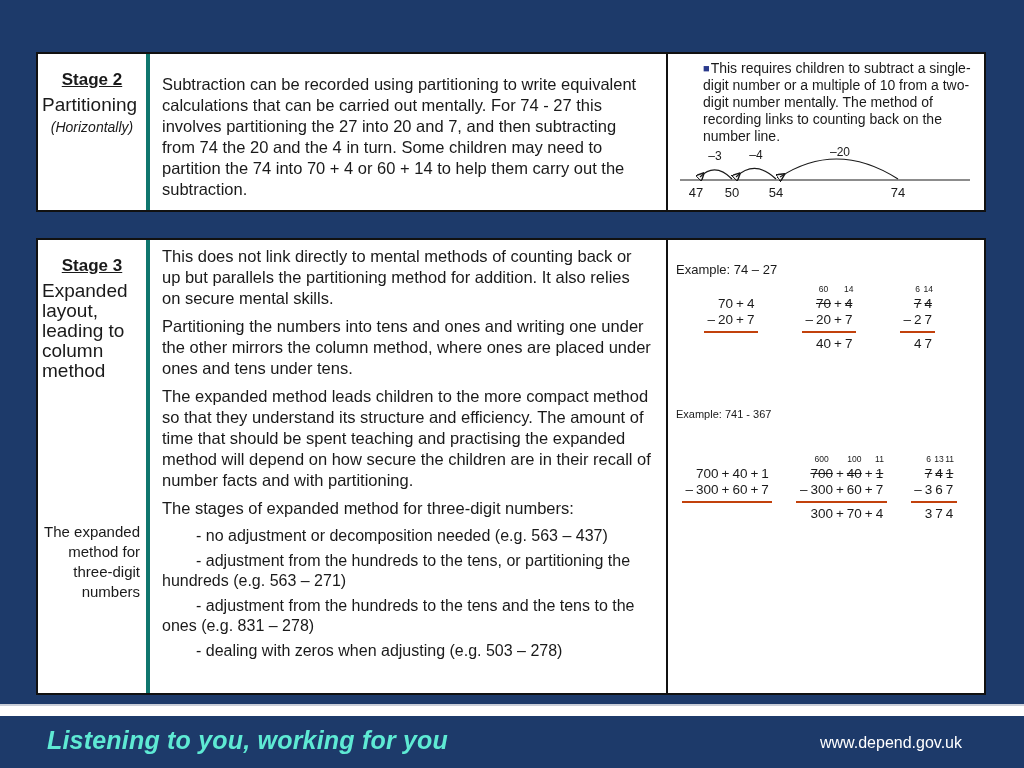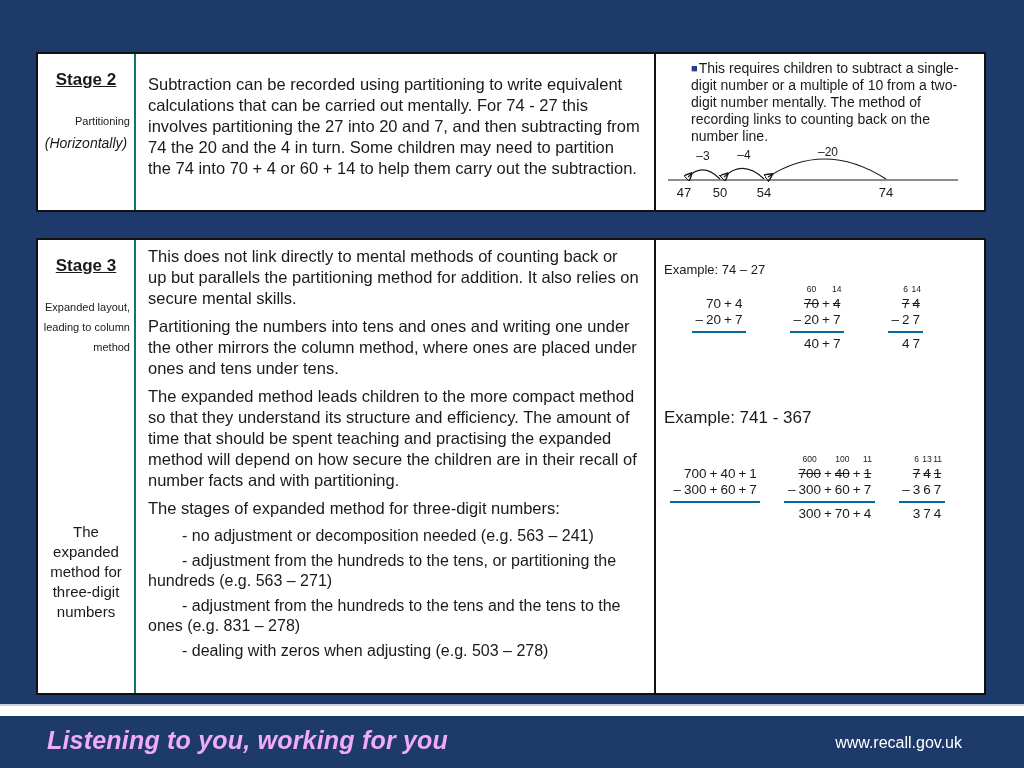--- a/index.html
+++ b/index.html
@@ -4,66 +4,66 @@
 <style>
   html,body{margin:0;padding:0;}
   body{width:1024px;height:768px;position:relative;overflow:hidden;
        background:#1d3a6a;font-family:"Liberation Sans",sans-serif;color:#1a1a1a;}
   
   .tbl{position:absolute;left:36px;width:950px;background:#ffffff;
        border:2px solid #111;display:flex;box-sizing:border-box;}
   .t1{top:52px;height:160px;}
   .t2{top:238px;height:457px;}
   .cell{box-sizing:border-box;position:relative;overflow:hidden;}
-  .c1{width:96px;}
-  .c2{width:520px;border-left:2px solid #0f766e;}
+  .c1{width:108px;}
+  .c2{width:520px;border-left:4px solid #0f766e;}
   .c3{flex:1;border-left:2px solid #111;padding-left:27px;}
   
   .stage-head{margin-top:16px;text-align:center;font-size:17px;font-weight:bold;
               text-decoration:underline;}
-  .stage-sub{margin-top:21px;text-align:right;font-size:11px;line-height:20px;padding:0 4px;}
+  .stage-sub{margin-top:5px;text-align:left;font-size:19px;line-height:20px;padding:0 4px;}
   .stage-note{margin-top:4px;text-align:center;font-size:14px;font-style:italic;}
-  .stage-extra{position:absolute;top:282px;left:0;right:0;text-align:center;
+  .stage-extra{position:absolute;top:282px;left:0;right:0;text-align:right;
                font-size:15px;line-height:20px;padding:0 6px;}
   
   .bodytext{padding:20px 14px 0 12px;font-size:16.5px;line-height:21px;}
   .t2 .bodytext{padding-top:6px;}
   .t2 .bodytext p{margin:0 0 7px 0;}
   .stages-header{margin-top:22px;}
   .stage-item{text-indent:34px;font-size:16px;line-height:20px;margin-bottom:5px;}
   
   .note{padding:6px 8px 0 8px;font-size:14px;line-height:17px;}
   .bullet{color:#2a3a8c;font-size:11px;margin-right:1px;vertical-align:1px;}
   
   .numline{position:absolute;left:8px;bottom:2px;}
   .numline text{font-size:13px;fill:#1a1a1a;}
   .numline .jump{font-size:12px;}
   .numline path,.numline line{stroke:#1a1a1a;fill:none;stroke-width:1.2;}
   
   .ex-label{position:absolute;left:8px;font-size:13px;}
   .exlab1{top:22px;}
-  .exlab2{top:168px;font-size:17px;text-align:right;}
+  .exlab2{top:168px;font-size:11px;text-align:right;}
   .workings{position:absolute;display:flex;align-items:flex-start;padding-top:16px;}
   .ex1{top:40px;left:36px;}
   .ex2{top:210px;left:14px;}
   .ex1 .working + .working{margin-left:44px;}
   .ex2 .working + .working{margin-left:24px;}
   .working{display:inline-block;text-align:right;font-size:13.5px;}
   .wrow{display:block;line-height:16px;padding:0 2px;white-space:nowrap;}
-  .wrow.minus{border-bottom:2px solid #0369a1;padding-bottom:3px;}
+  .wrow.minus{border-bottom:2px solid #c2410c;padding-bottom:3px;}
   .wrow.result{padding-top:3px;}
   .tk{display:inline-block;position:relative;margin:0 1.5px;}
   .tk.strike{text-decoration:line-through;}
   .carry{position:absolute;top:-11px;left:50%;transform:translateX(-50%);
          font-size:8.5px;line-height:9px;text-decoration:none;}
   
   .strip{position:absolute;left:0;top:704px;width:1024px;height:12px;
          background:#ffffff;border-top:2px solid #c9ced8;box-sizing:border-box;}
   .footerbar{position:absolute;left:0;top:716px;width:1024px;height:52px;background:#1d3a6a;}
-  .slogan{position:absolute;left:47px;top:10px;color:#f0abfc;font-size:25px;
+  .slogan{position:absolute;left:47px;top:10px;color:#5eead4;font-size:25px;
           font-weight:bold;font-style:italic;letter-spacing:0.2px;}
   .siteurl{position:absolute;right:62px;top:18px;color:#ffffff;font-size:16px;}
 </style>
 </head>
 <body>
 
 <div class="tbl t1">
   <div class="cell c1">
     <div class="stage-head">Stage 2</div>
     <div class="stage-sub">Partitioning</div>
@@ -100,21 +100,21 @@
     <div class="stage-head">Stage 3</div>
     <div class="stage-sub">Expanded layout, leading to column method</div>
     <div class="stage-extra">The expanded method for three-digit numbers</div>
   </div>
   <div class="cell c2">
     <div class="bodytext">
       <p>This does not link directly to mental methods of counting back or up but parallels the partitioning method for addition. It also relies on secure mental skills.</p>
       <p>Partitioning the numbers into tens and ones and writing one under the other mirrors the column method, where ones are placed under ones and tens under tens.</p>
       <p>The expanded method leads children to the more compact method so that they understand its structure and efficiency. The amount of time that should be spent teaching and practising the expanded method will depend on how secure the children are in their recall of number facts and with partitioning.</p>
       <p class="stages-header">The stages of expanded method for three-digit numbers:</p>
-      <div class="stage-item">- no adjustment or decomposition needed (e.g. 563 – 241)</div>
+      <div class="stage-item">- no adjustment or decomposition needed (e.g. 563 – 437)</div>
       <div class="stage-item">- adjustment from the hundreds to the tens, or partitioning the hundreds (e.g. 563 – 271)</div>
       <div class="stage-item">- adjustment from the hundreds to the tens and the tens to the ones (e.g. 831 – 278)</div>
       <div class="stage-item">- dealing with zeros when adjusting (e.g. 503 – 278)</div>
     </div>
   </div>
   <div class="cell c3">
     <div class="ex-label exlab1">Example: 74 – 27</div>
     <div class="workings ex1">
         <div class="working">
           <div class="wrow top"><span class="tk">70</span><span class="tk">+</span><span class="tk">4</span></div>
@@ -147,14 +147,14 @@
           <div class="wrow minus"><span class="tk">–</span><span class="tk">3</span><span class="tk">6</span><span class="tk">7</span></div>
           <div class="wrow result"><span class="tk">3</span><span class="tk">7</span><span class="tk">4</span></div>
         </div>
       </div>
   </div>
 </div>
 
 <div class="strip"></div>
 <div class="footerbar">
   <div class="slogan">Listening to you, working for you</div>
-  <div class="siteurl">www.recall.gov.uk</div>
+  <div class="siteurl">www.depend.gov.uk</div>
 </div>
 
 </body></html>

